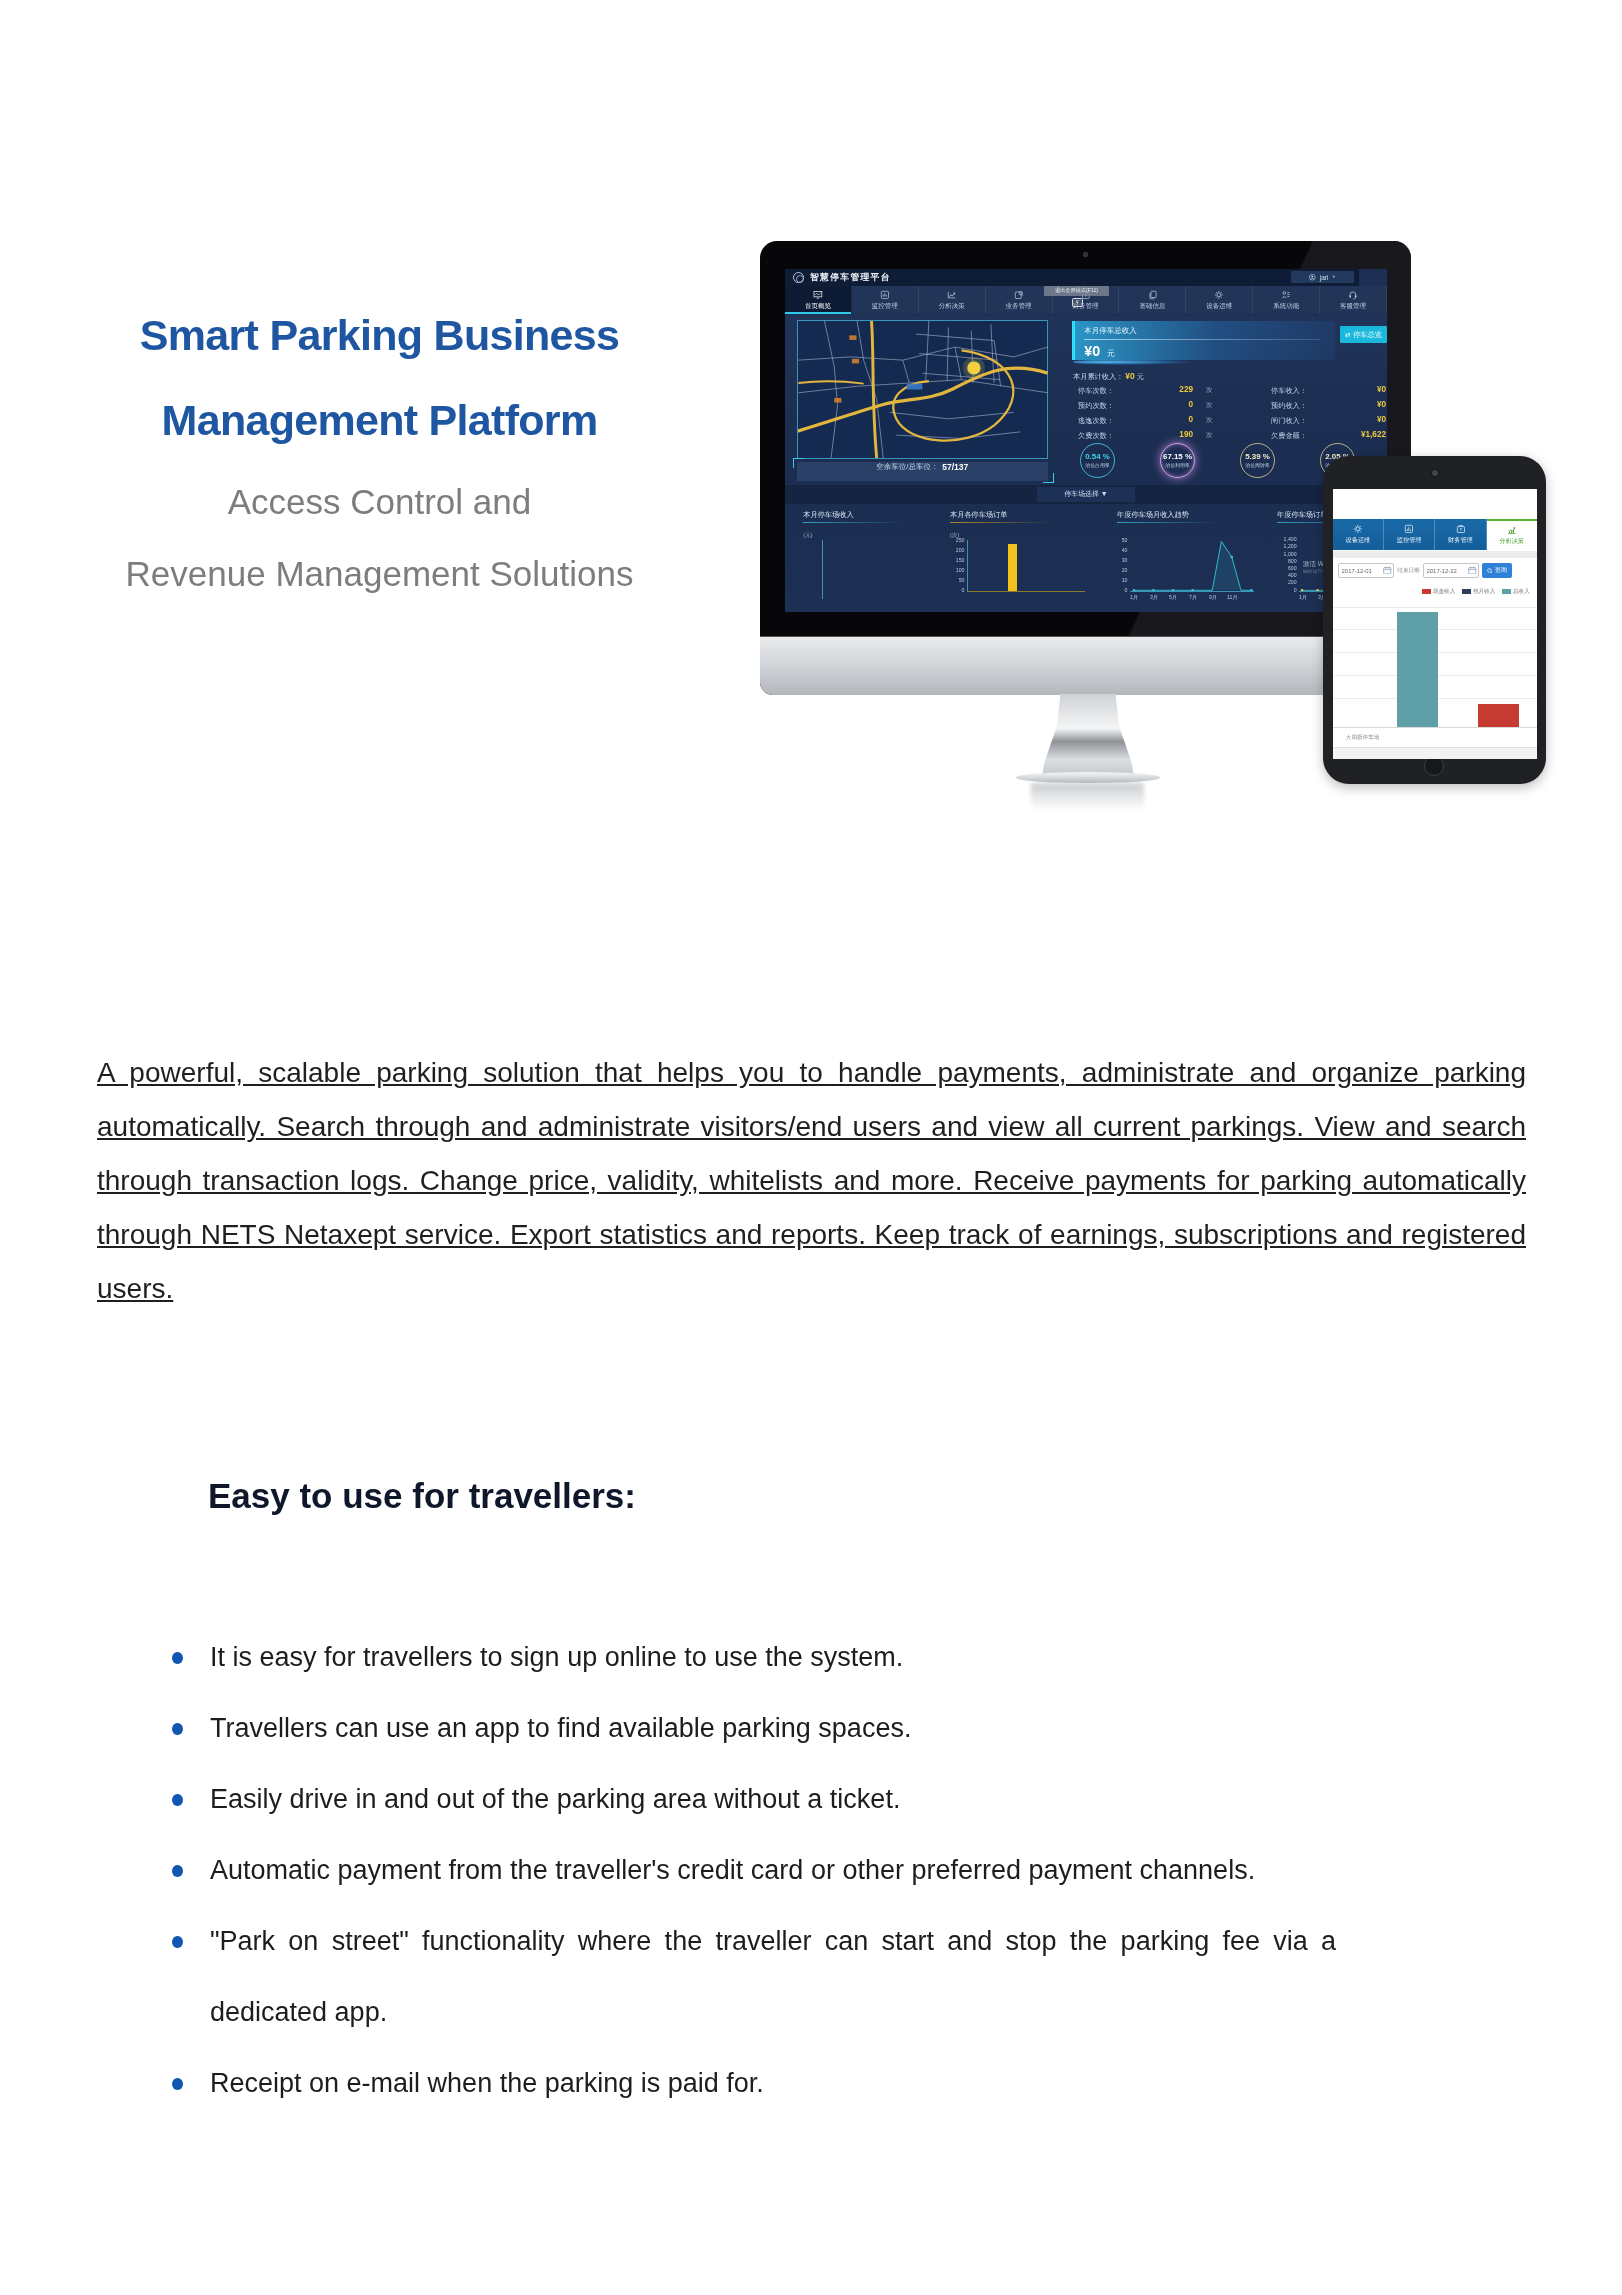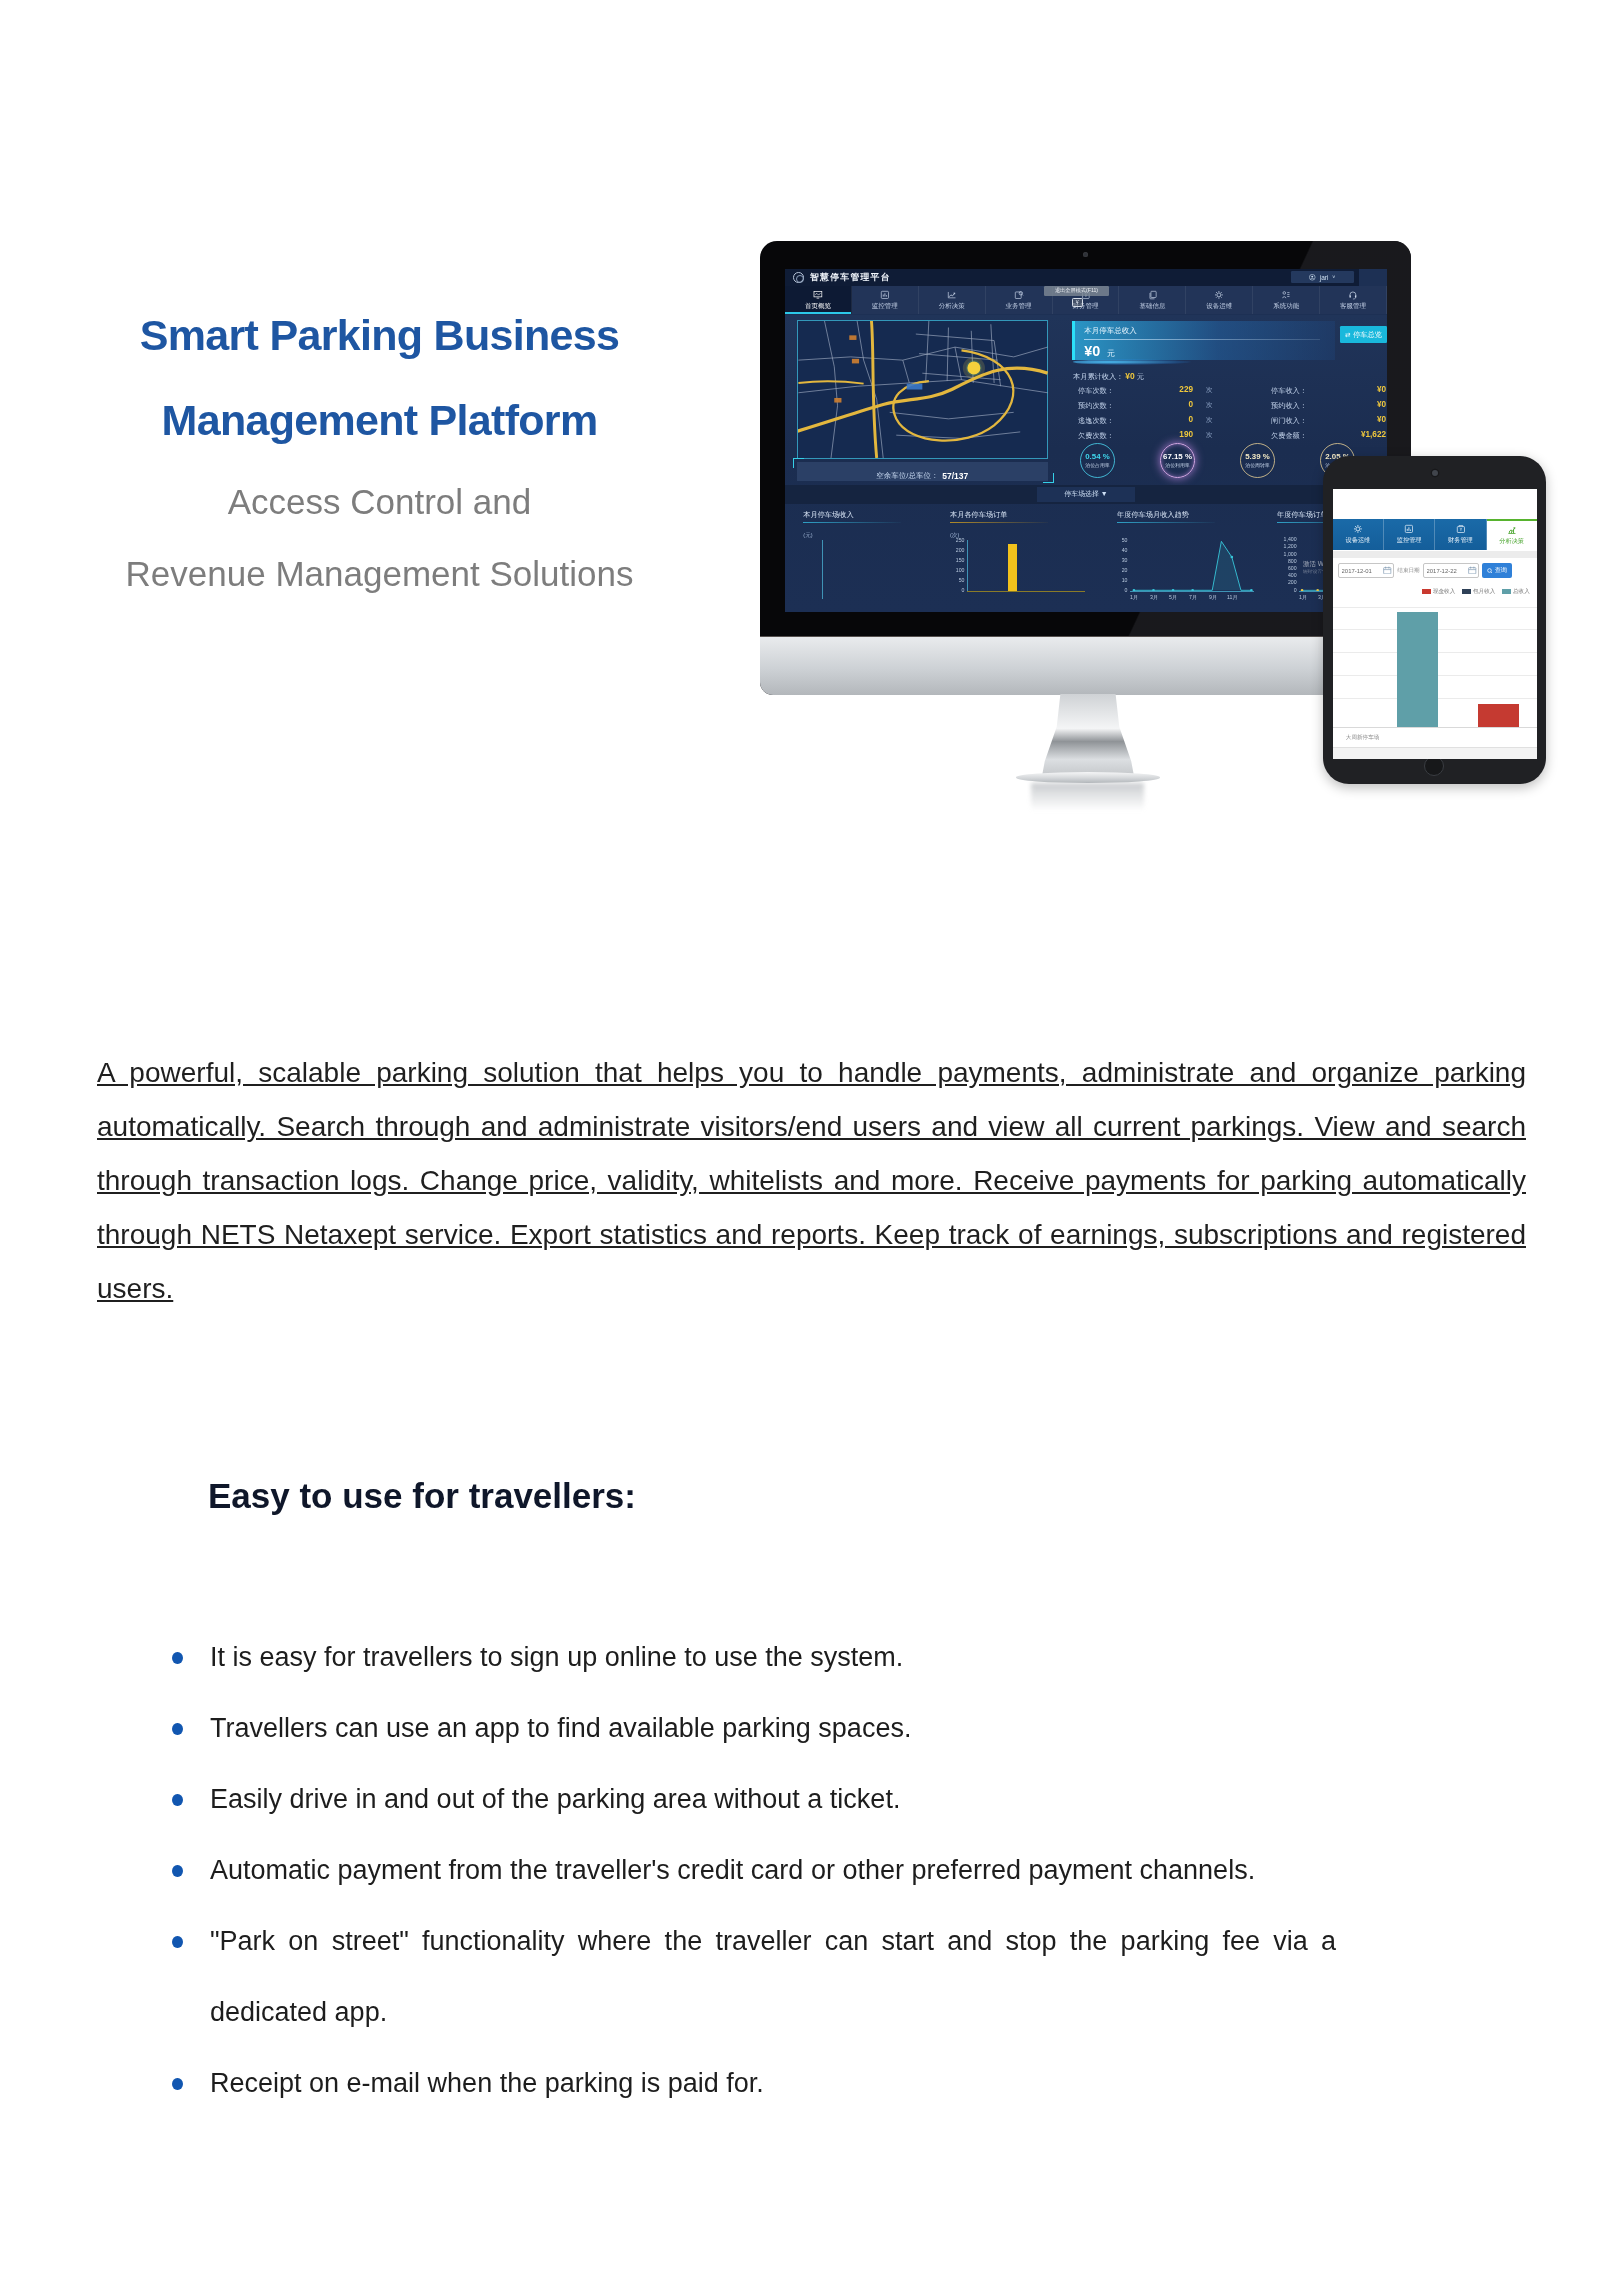--- a/index.html
+++ b/index.html
@@ -37,21 +37,21 @@
   .scr-nav{left:0;top:17.7px;width:602px;height:28px;background:#223458;display:flex;}
   .nav-item{flex:1;border-right:0.7px solid rgba(255,255,255,.07);display:flex;flex-direction:column;align-items:center;justify-content:center;gap:2px;color:#c3d0e6;font-size:6.5px;position:relative;}
   .nav-item.active{background:#0d1a34;color:#ffffff;box-shadow:0 -2px 0 #2cc9e9 inset;}
   .nav-ico{width:9.8px;height:9.8px;display:block;}
   .tooltip{left:259px;top:17.7px;width:65px;height:9.8px;background:rgba(125,135,148,.82);border-radius:1.3px;color:#eceff3;font-size:5.2px;line-height:9.8px;text-align:center;z-index:5;}
   .tooltip-ico{left:287px;top:29px;width:8.5px;height:7.2px;border:0.7px solid #d6dde8;border-radius:1.3px;color:#e6ecf5;font-size:5.2px;line-height:7.2px;text-align:center;z-index:5;background:rgba(90,100,115,.6);}
 
   .scr-content{left:0;top:46px;width:602px;height:297px;background:linear-gradient(180deg,#203459,#1b2d50 45%,#1c2f54);}
 
   .map{left:11.8px;top:5.2px;width:251px;height:139px;background:#152a50;border:0.7px solid rgba(62,190,222,.75);box-sizing:border-box;}
-  .map-caption{left:11.8px;top:147px;width:251px;height:19.6px;background:#2b4066;color:#c9daf2;font-size:7.5px;display:flex;align-items:flex-end;justify-content:center;gap:3.9px;}
+  .map-caption{left:11.8px;top:147px;width:251px;height:19.6px;background:#2b4066;color:#c9daf2;font-size:7.5px;display:flex;align-items:flex-start;justify-content:center;gap:3.9px;}
   .map-caption b{color:#ffffff;font-size:8.5px;}
   .corner-tl{left:7.9px;top:143px;width:9.8px;height:9.8px;border-left:1.3px solid #35d0e8;border-top:1.3px solid #35d0e8;}
   .corner-br{left:258px;top:158px;width:9.8px;height:9.8px;border-right:1.3px solid #35d0e8;border-bottom:1.3px solid #35d0e8;}
 
   .banner{left:287px;top:6.5px;width:263px;height:39px;border-left:3.3px solid #2ce0f8;box-sizing:border-box;padding:4.6px 0 0 9.2px;
     background:linear-gradient(90deg,rgba(44,165,215,.85),rgba(36,110,180,.45) 55%,rgba(30,85,155,.2));}
   .banner-title{font-size:7.5px;color:#eaf7ff;}
   .banner-line{width:236px;height:0.7px;background:linear-gradient(90deg,rgba(210,235,255,.7),rgba(210,235,255,.15));margin:3.3px 0 3.9px 0;}
   .banner-amount{font-size:14.4px;color:#ffffff;font-weight:bold;}
   .banner-unit{font-size:7.9px;color:#dff2ff;margin-left:3.9px;font-weight:normal;}

